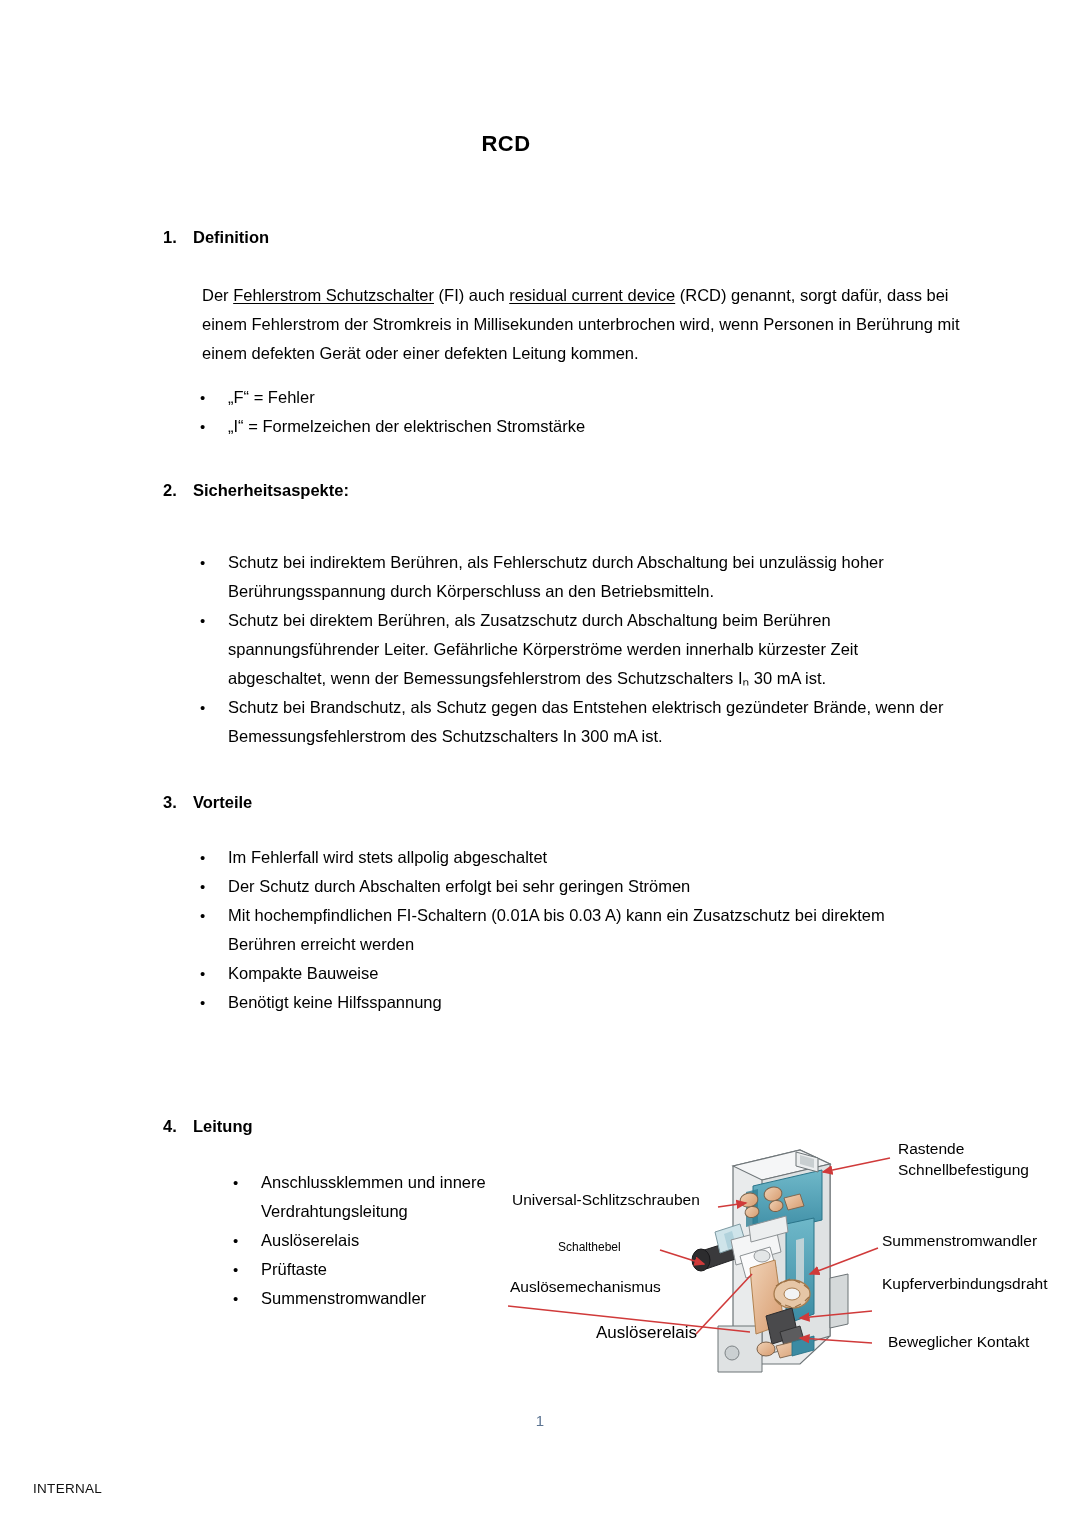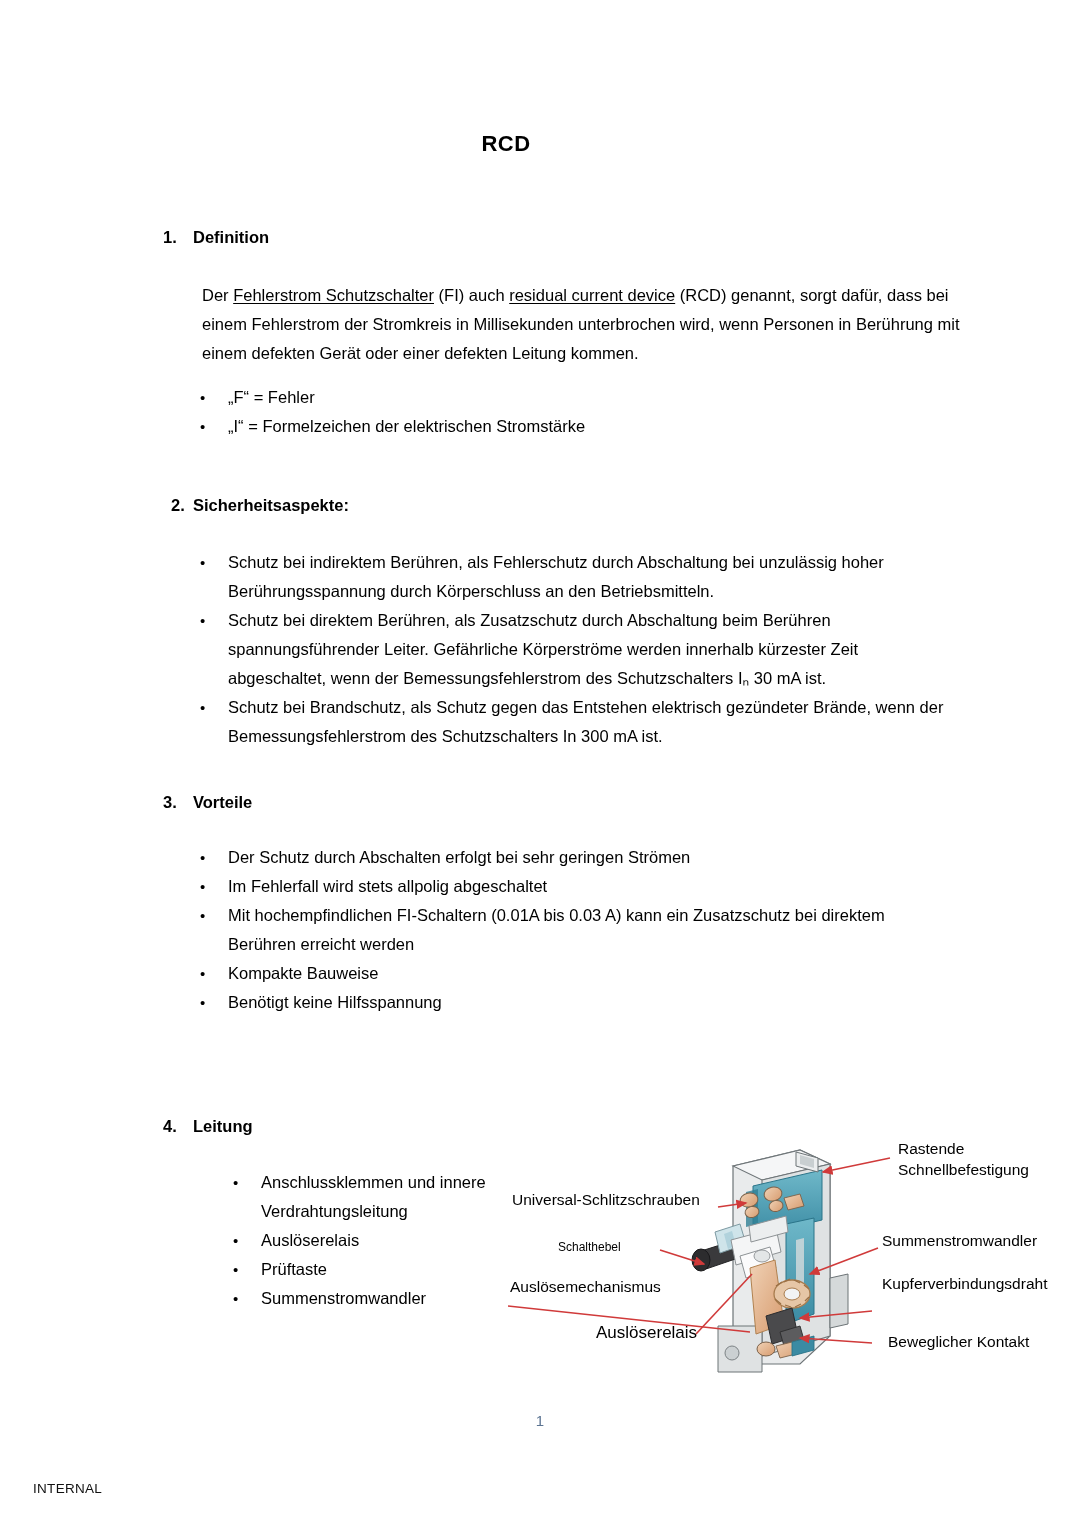--- a/index.html
+++ b/index.html
@@ -125,37 +125,37 @@
 
   <div class="para" style="top:281px;">
     <span>Der </span><u>Fehlerstrom Schutzschalter</u><span> (FI) auch </span><u>residual current device</u><span> (RCD) genannt, sorgt dafür, dass bei einem Fehlerstrom der Stromkreis in Millisekunden unterbrochen wird, wenn Personen in Berührung mit einem defekten Gerät oder einer defekten Leitung kommen.</span>
   </div>
 
   <div class="bullets lvl1" style="top:383px;">
     <div class="bullet-row">„F“ = Fehler</div>
     <div class="bullet-row">„I“ = Formelzeichen der elektrischen Stromstärke</div>
   </div>
 
-  <div class="section-head" style="top:496px;text-align:center;">
+  <div class="section-head" style="top:481px;">
     <span class="num">2.</span><span>Sicherheitsaspekte:</span>
   </div>
 
   <div class="bullets lvl1" style="top:548px;">
     <div class="bullet-row">Schutz bei indirektem Berühren, als Fehlerschutz durch Abschaltung bei unzulässig hoher Berührungsspannung durch Körperschluss an den Betriebsmitteln.</div>
     <div class="bullet-row">Schutz bei direktem Berühren, als Zusatzschutz durch Abschaltung beim Berühren spannungsführender Leiter. Gefährliche Körperströme werden innerhalb kürzester Zeit abgeschaltet, wenn der Bemessungsfehlerstrom des Schutzschalters Iₙ 30 mA ist.</div>
     <div class="bullet-row">Schutz bei Brandschutz, als Schutz gegen das Entstehen elektrisch gezündeter Brände, wenn der Bemessungsfehlerstrom des Schutzschalters In 300 mA ist.</div>
   </div>
 
   <div class="section-head" style="top:793px;">
     <span class="num">3.</span><span>Vorteile</span>
   </div>
 
   <div class="bullets lvl1" style="top:843px;">
+    <div class="bullet-row">Im Fehlerfall wird stets allpolig abgeschaltet</div>
     <div class="bullet-row">Der Schutz durch Abschalten erfolgt bei sehr geringen Strömen</div>
-    <div class="bullet-row">Im Fehlerfall wird stets allpolig abgeschaltet</div>
     <div class="bullet-row">Mit hochempfindlichen FI-Schaltern (0.01A bis 0.03 A) kann ein Zusatzschutz bei direktem Berühren erreicht werden</div>
     <div class="bullet-row">Kompakte Bauweise</div>
     <div class="bullet-row">Benötigt keine Hilfsspannung</div>
   </div>
 
   <div class="section-head" style="top:1117px;">
     <span class="num">4.</span><span>Leitung</span>
   </div>
 
   <div class="bullets lvl2" style="top:1168px;">

